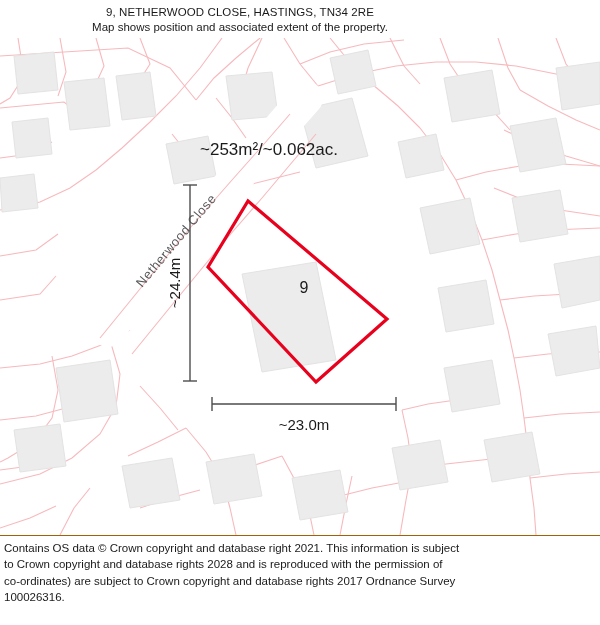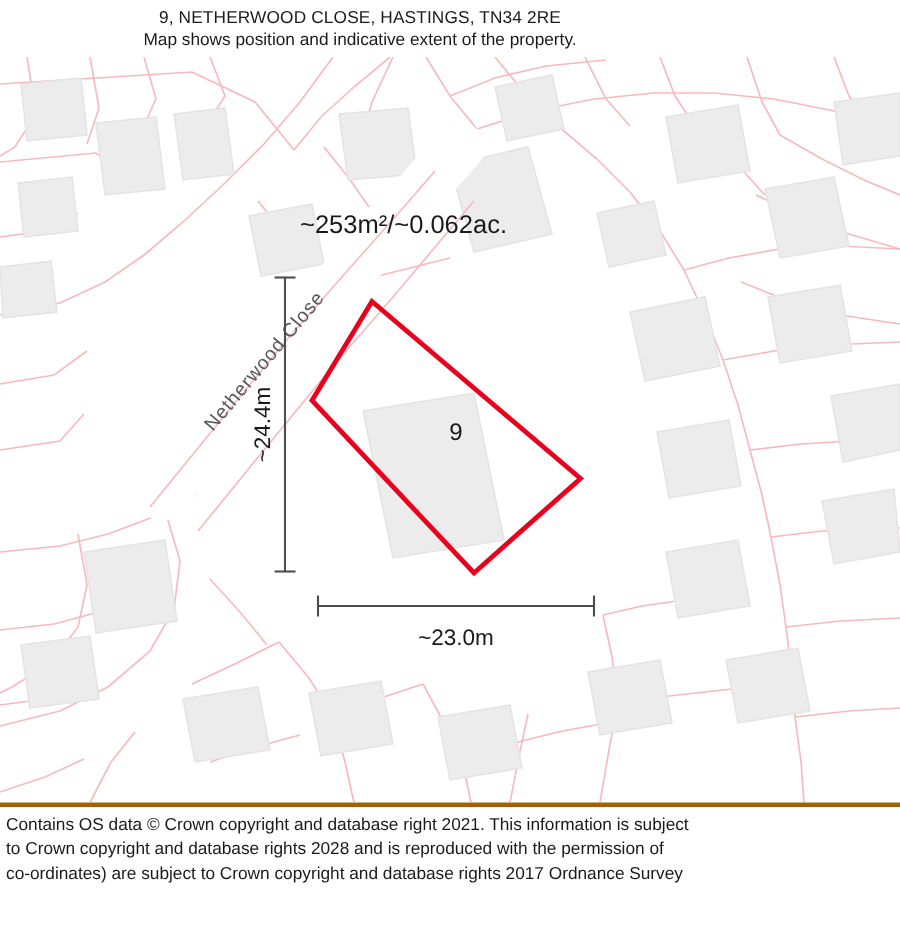--- a/index.html
+++ b/index.html
@@ -57,42 +57,42 @@
   }
   
   .footer {
     position: absolute;
     left: 0;
     top: 535px;
     width: 600px;
     height: 90px;
     box-sizing: border-box;
     padding: 4px 4px 0 4px;
-    border-top: 3px solid #a16207;
+    border-top: 1px solid #a16207;
     background: #ffffff;
   }
   .footer p {
     margin: 0;
     font-size: 11.5px;
     line-height: 16.4px;
     color: #1a1a1a;
   }
   
   .svg-label {
     font-family: "Liberation Sans", sans-serif;
   }
 </style>
 </head>
 <body>
 
 <div id="page">
 
   <div class="header">
     <div class="title">9, NETHERWOOD CLOSE, HASTINGS, TN34 2RE</div>
-    <div class="subtitle">Map shows position and indicative extent of the property.</div>
+    <div class="subtitle">Map shows position and associated extent of the property.</div>
   </div>
 
   <div class="map-wrap">
     <svg class="map-svg" width="600" height="497" viewBox="0 0 600 497" xmlns="http://www.w3.org/2000/svg">
 
       <rect x="0" y="0" width="600" height="497" fill="#ffffff"></rect>
 
       <g stroke="#f7b9bd" stroke-width="1.1" fill="none">
         <path d="M0 18 L128 10 L170 30 L196 62"></path>
         <path d="M0 70 L64 64 L92 86"></path>
@@ -220,15 +220,16 @@
       </g>
       <text class="svg-label" x="304" y="392" font-size="15" fill="#1a1a1a" text-anchor="middle">~23.0m</text>
 
     </svg>
   </div>
 
   <div class="footer">
     <p>Contains OS data © Crown copyright and database right 2021. This information is subject</p>
     <p>to Crown copyright and database rights 2028 and is reproduced with the permission of</p>
     <p>co-ordinates) are subject to Crown copyright and database rights 2017 Ordnance Survey</p>
+    <p>100026316.</p>
   </div>
 
 </div>
 
 </body></html>

